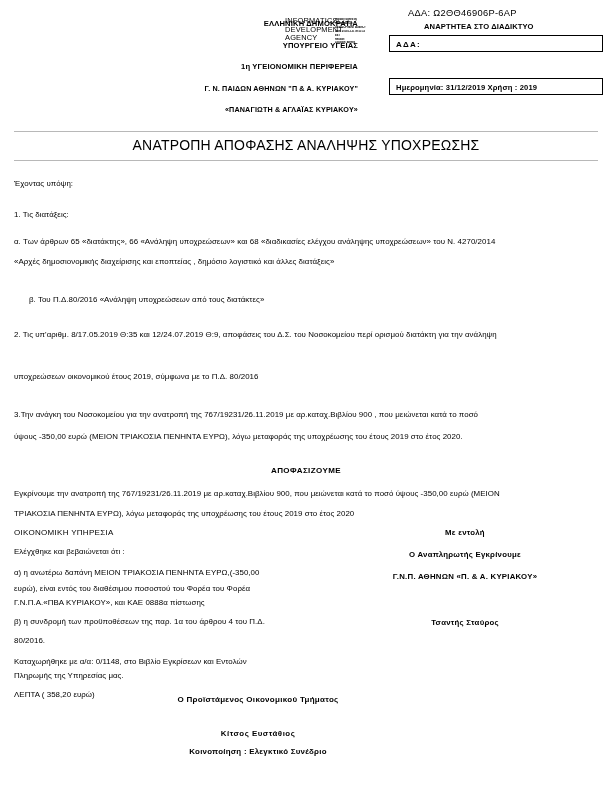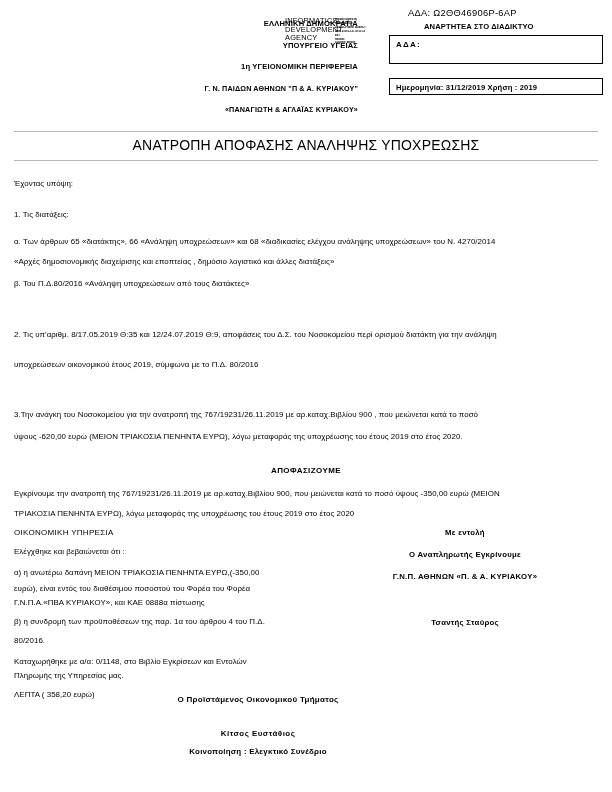--- a/index.html
+++ b/index.html
@@ -98,21 +98,21 @@
     font-weight: bold;
     letter-spacing: 0.1px;
     white-space: nowrap;
   }
 
   .ada-box {
     position: absolute;
     left: 389px;
     top: 35px;
     width: 214px;
-    height: 29px;
+    height: 17px;
     border: 1px solid #000;
     box-sizing: border-box;
   }
   .ada-box span {
     position: absolute;
     left: 6px;
     top: 3.5px;
     font-size: 8px;
     font-weight: bold;
     letter-spacing: 1.2px;
@@ -169,23 +169,23 @@
     width: 566px;
     font-size: 7.9px;
     line-height: 1;
     letter-spacing: 0.05px;
   }
 
   #t-exontas  { top: 180px; }
   #t-diataxis { top: 211px; }
   #t-alpha-1  { top: 238px; }
   #t-alpha-2  { top: 258px; }
-  #t-beta     { top: 280px; }
+  #t-beta     { top: 296px; margin-left: 15px; }
   #t-point2-1 { top: 331px; }
-  #t-point2-2 { top: 361px; }
+  #t-point2-2 { top: 373px; }
   #t-point3-1 { top: 411px; }
   #t-point3-2 { top: 433px; }
 
   .decide-head {
     position: absolute;
     left: 0;
     top: 466px;
     width: 612px;
     text-align: center;
     font-size: 8px;
@@ -326,21 +326,21 @@
 
   <div class="body-text" id="t-alpha-1">α. Των άρθρων 65 «διατάκτης», 66 «Ανάληψη υποχρεώσεων» και 68 «διαδικασίες ελέγχου ανάληψης υποχρεώσεων» του Ν. 4270/2014</div>
   <div class="body-text" id="t-alpha-2">«Αρχές δημοσιονομικής διαχείρισης και εποπτείας , δημόσιο λογιστικό και άλλες διατάξεις»</div>
 
   <div class="body-text" id="t-beta">β. Του Π.Δ.80/2016 «Ανάληψη υποχρεώσεων από τους διατάκτες»</div>
 
   <div class="body-text" id="t-point2-1">2. Τις υπ'αριθμ. 8/17.05.2019 Θ:35 και 12/24.07.2019 Θ:9, αποφάσεις του Δ.Σ. του Νοσοκομείου περί ορισμού διατάκτη για την ανάληψη</div>
   <div class="body-text" id="t-point2-2">υποχρεώσεων οικονομικού έτους 2019, σύμφωνα με το Π.Δ. 80/2016</div>
 
   <div class="body-text" id="t-point3-1">3.Την ανάγκη του Νοσοκομείου για την ανατροπή της 767/19231/26.11.2019 με αρ.καταχ.Βιβλίου 900 , που μειώνεται κατά το ποσό</div>
-  <div class="body-text" id="t-point3-2">ύψους -620,00 ευρώ (ΜΕΙΟΝ ΤΡΙΑΚΟΣΙΑ ΠΕΝΗΝΤΑ ΕΥΡΩ), λόγω μεταφοράς της υποχρέωσης του έτους 2019 στο έτος 2020.</div>
+  <div class="body-text" id="t-point3-2">ύψους -350,00 ευρώ (ΜΕΙΟΝ ΤΡΙΑΚΟΣΙΑ ΠΕΝΗΝΤΑ ΕΥΡΩ), λόγω μεταφοράς της υποχρέωσης του έτους 2019 στο έτος 2020.</div>
 
   <div class="decide-head">ΑΠΟΦΑΣΙΖΟΥΜΕ</div>
   <div class="body-text" id="t-decide-1">Εγκρίνουμε την ανατροπή της 767/19231/26.11.2019 με αρ.καταχ.Βιβλίου 900, που μειώνεται κατά το ποσό ύψους -350,00 ευρώ (ΜΕΙΟΝ</div>
   <div class="body-text" id="t-decide-2">ΤΡΙΑΚΟΣΙΑ ΠΕΝΗΝΤΑ ΕΥΡΩ), λόγω μεταφοράς της υποχρέωσης του έτους 2019 στο έτος 2020</div>
 
   <div class="col-left">
     <div class="head">ΟΙΚΟΝΟΜΙΚΗ ΥΠΗΡΕΣΙΑ</div>
     <div class="line">Ελέγχθηκε και βεβαιώνεται ότι :</div>
     <div class="line just two">α) η ανωτέρω δαπάνη ΜΕΙΟΝ ΤΡΙΑΚΟΣΙΑ ΠΕΝΗΝΤΑ ΕΥΡΩ,(-350,00</div>
     <div class="line just two">ευρώ), είναι εντός του διαθέσιμου ποσοστού του Φορέα  του Φορέα</div>

